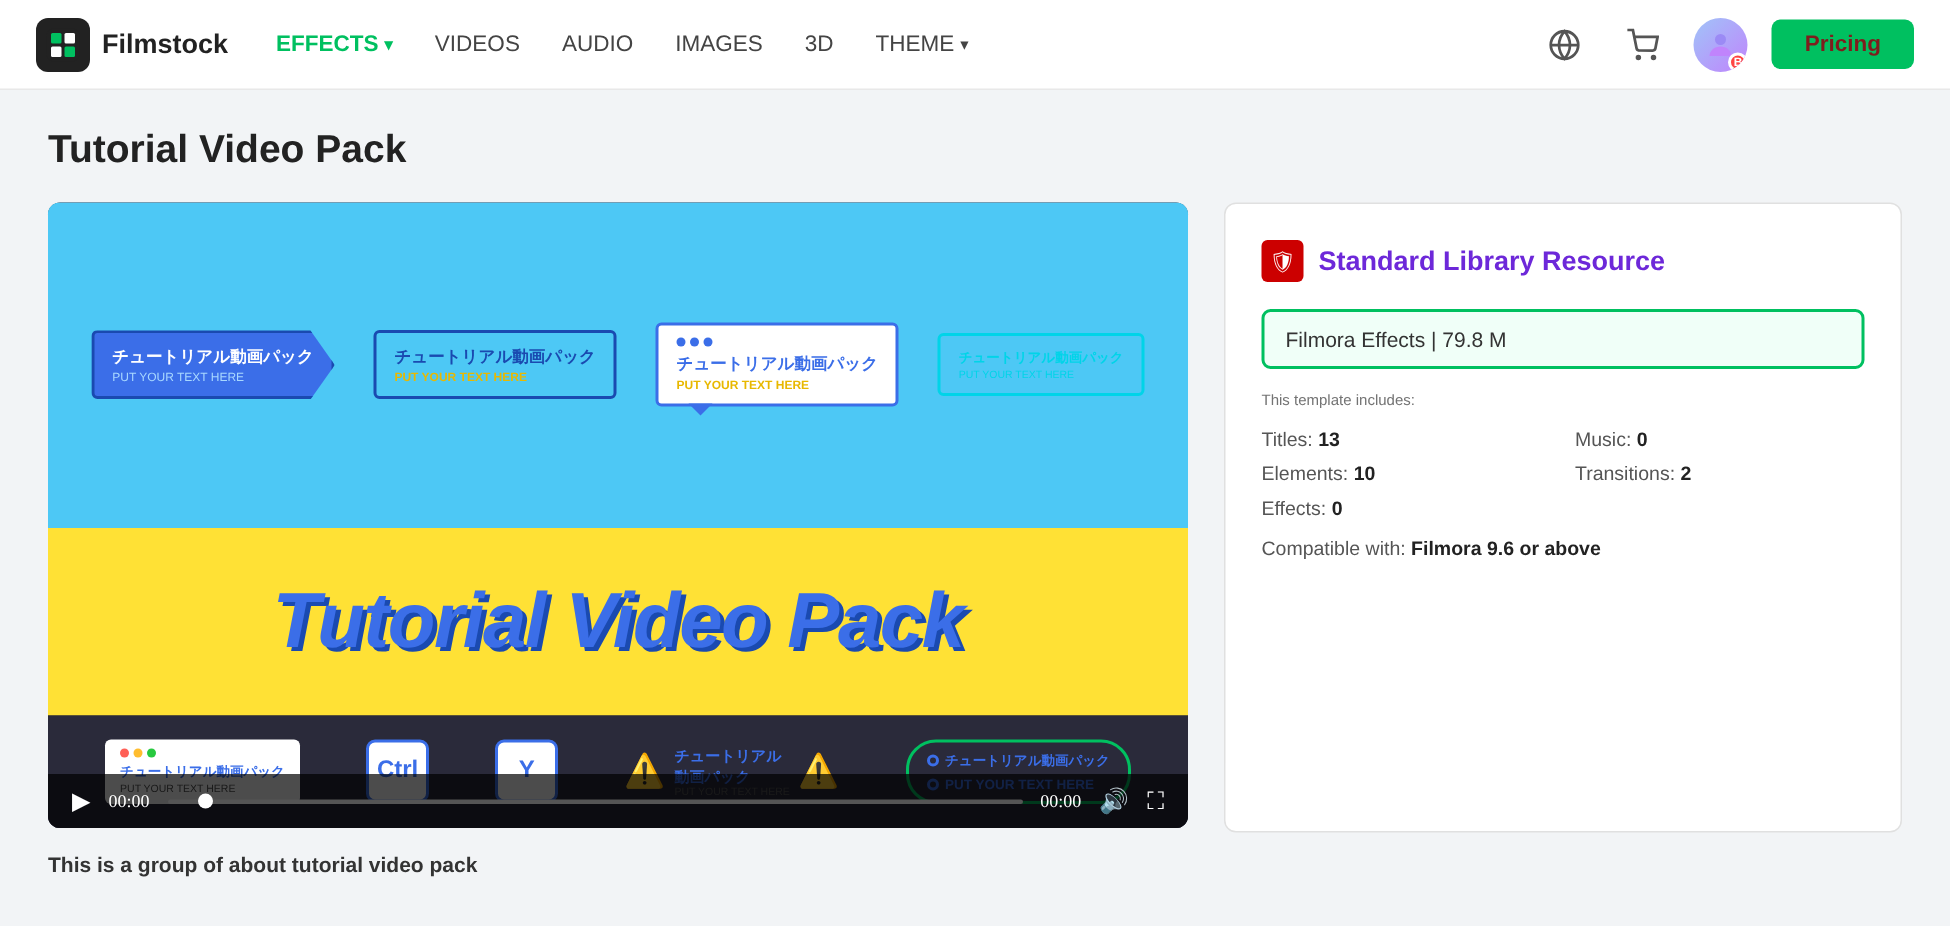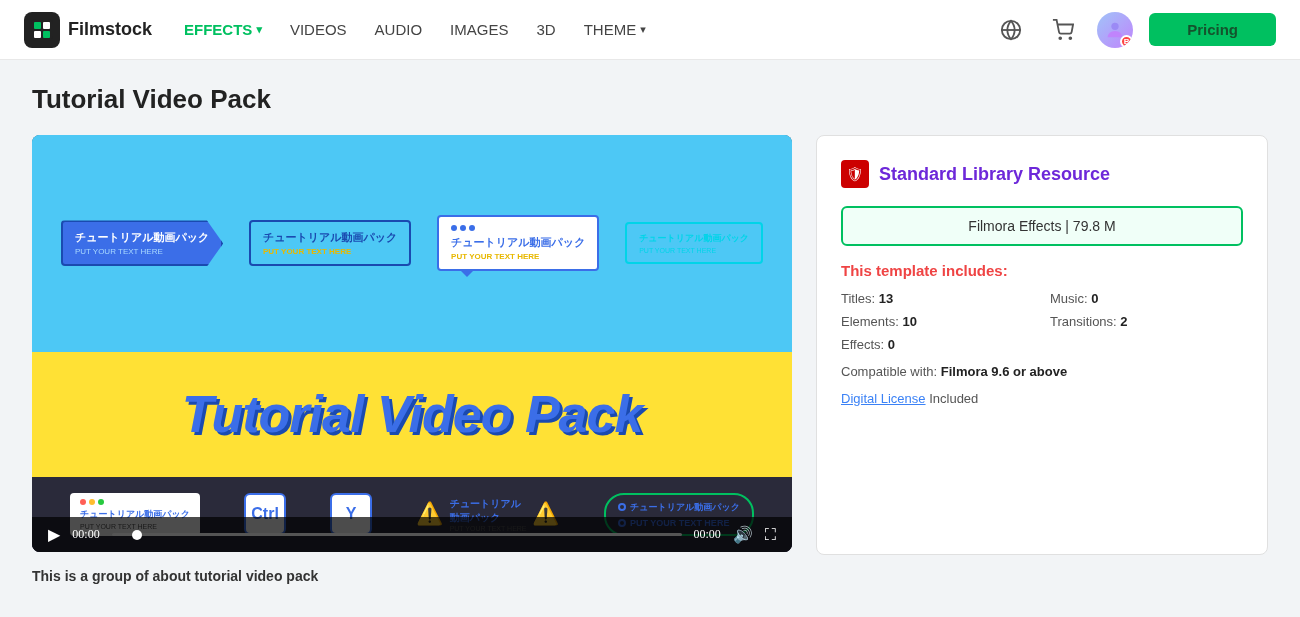--- a/index.html
+++ b/index.html
@@ -92,23 +92,23 @@
       bottom: 0; right: 0;
       width: 13px; height: 13px;
       background: #ff4444;
       border-radius: 50%;
       border: 2px solid #fff;
       display: flex; align-items: center; justify-content: center;
       font-size: 8px; color: #fff; font-weight: bold;
     }
     .pricing-btn {
       background: #00c060;
-      color: #14532d;
+      color: #7f1d1d;
       border: none;
-      padding: 8px 38px;
+      padding: 8px 22px;
       border-radius: 6px;
       font-size: 15px;
       font-weight: 600;
       cursor: pointer;
     }
 
     
     .page-content {
       padding: 24px 32px;
     }
@@ -322,44 +322,43 @@
       color: #6d28d9;
     }
     .file-badge {
       border: 2px solid #00c060;
       border-radius: 6px;
       padding: 10px 14px;
       font-size: 14px;
       color: #333;
       margin-bottom: 16px;
       background: #f0fff8;
-      text-align: center;
     }
     .download-btn {
       width: 100%;
       background: #00c060;
       color: #fff;
       border: none;
       border-radius: 8px;
       padding: 18px;
       font-size: 20px;
       font-weight: 700;
       cursor: pointer;
       display: flex;
       align-items: center;
       justify-content: center;
       gap: 10px;
       margin-bottom: 20px;
       outline: 3px solid #00c060;
       outline-offset: 2px;
     }
     .template-info-title {
-      font-size: 15px;
-      font-weight: 700;
-      color: #ef4444;
+      font-size: 10px;
+      font-weight: 400;
+      color: #737373;
       margin-bottom: 12px;
     }
     .info-grid {
       display: grid;
       grid-template-columns: 1fr 1fr;
       gap: 8px 16px;
       margin-bottom: 12px;
     }
     .info-row {
       font-size: 13px;
@@ -566,20 +565,16 @@
           <span>Effects:</span>
           <span class="info-val">0</span>
         </div>
       </div>
 
       <div class="compatible-text">
         <span>Compatible with:</span>
         <span class="brand">Filmora 9.6 or above</span>
       </div>
 
-      <div class="license-row">
-        <a class="license-link">Digital License</a>
-        <span> Included</span>
-      </div>
     </div>
 
   </div>
 </div>
 
 </body></html>

